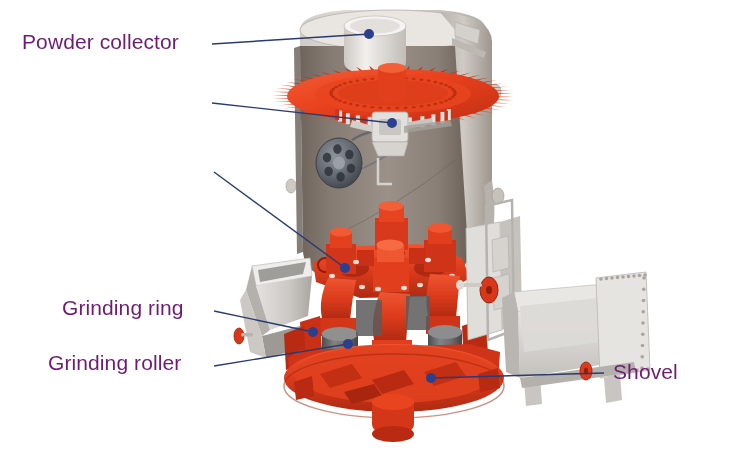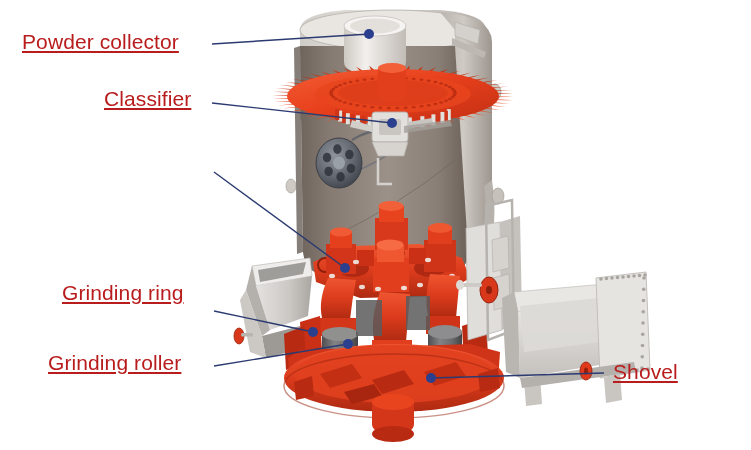--- a/index.html
+++ b/index.html
@@ -17,33 +17,32 @@
   }
   #diagram-svg {
     position: absolute;
     left: 0;
     top: 0;
     width: 751px;
     height: 450px;
   }
   .callout-label {
     position: absolute;
-    color: #b91c1c;
+    color: #701a75;
     font-family: "Liberation Sans", sans-serif;
     font-size: 21px;
     font-weight: 400;
     letter-spacing: 0.1px;
     white-space: nowrap;
     line-height: 1;
-    text-decoration: underline;
   }
   #label-powder-collector { left: 22px;  top: 31px; }
   #label-classifier       { left: 104px; top: 88px; }
   #label-star-stack       { left: 90px;  top: 155px; }
-  #label-grinding-ring    { left: 62px;  top: 282px; }
+  #label-grinding-ring    { left: 62px;  top: 297px; }
   #label-grinding-roller  { left: 48px;  top: 352px; }
   #label-shovel           { left: 613px; top: 361px; }
 </style>
 </head>
 <body>
 
 <div id="canvas">
 
   <svg id="diagram-svg" viewBox="0 0 751 450">
     <defs>
@@ -492,21 +491,20 @@
         <circle cx="313" cy="332" r="5" fill="#2b3f8f"></circle>
         <line x1="214" y1="366" x2="348" y2="344" stroke="#2b3a70" stroke-width="1.4"></line>
         <circle cx="348" cy="344" r="5" fill="#2b3f8f"></circle>
         <line x1="604" y1="373" x2="431" y2="378" stroke="#2b3a70" stroke-width="1.4"></line>
         <circle cx="431" cy="378" r="5" fill="#2b3f8f"></circle>
       </g>
   </svg>
 
   <div class="callout-label" id="label-powder-collector">Powder collector</div>
 
-  <div class="callout-label" id="label-classifier">Classifier</div>
 
 
   <div class="callout-label" id="label-grinding-ring">Grinding ring</div>
 
   <div class="callout-label" id="label-grinding-roller">Grinding roller</div>
 
   <div class="callout-label" id="label-shovel">Shovel</div>
 
 </div>
 

